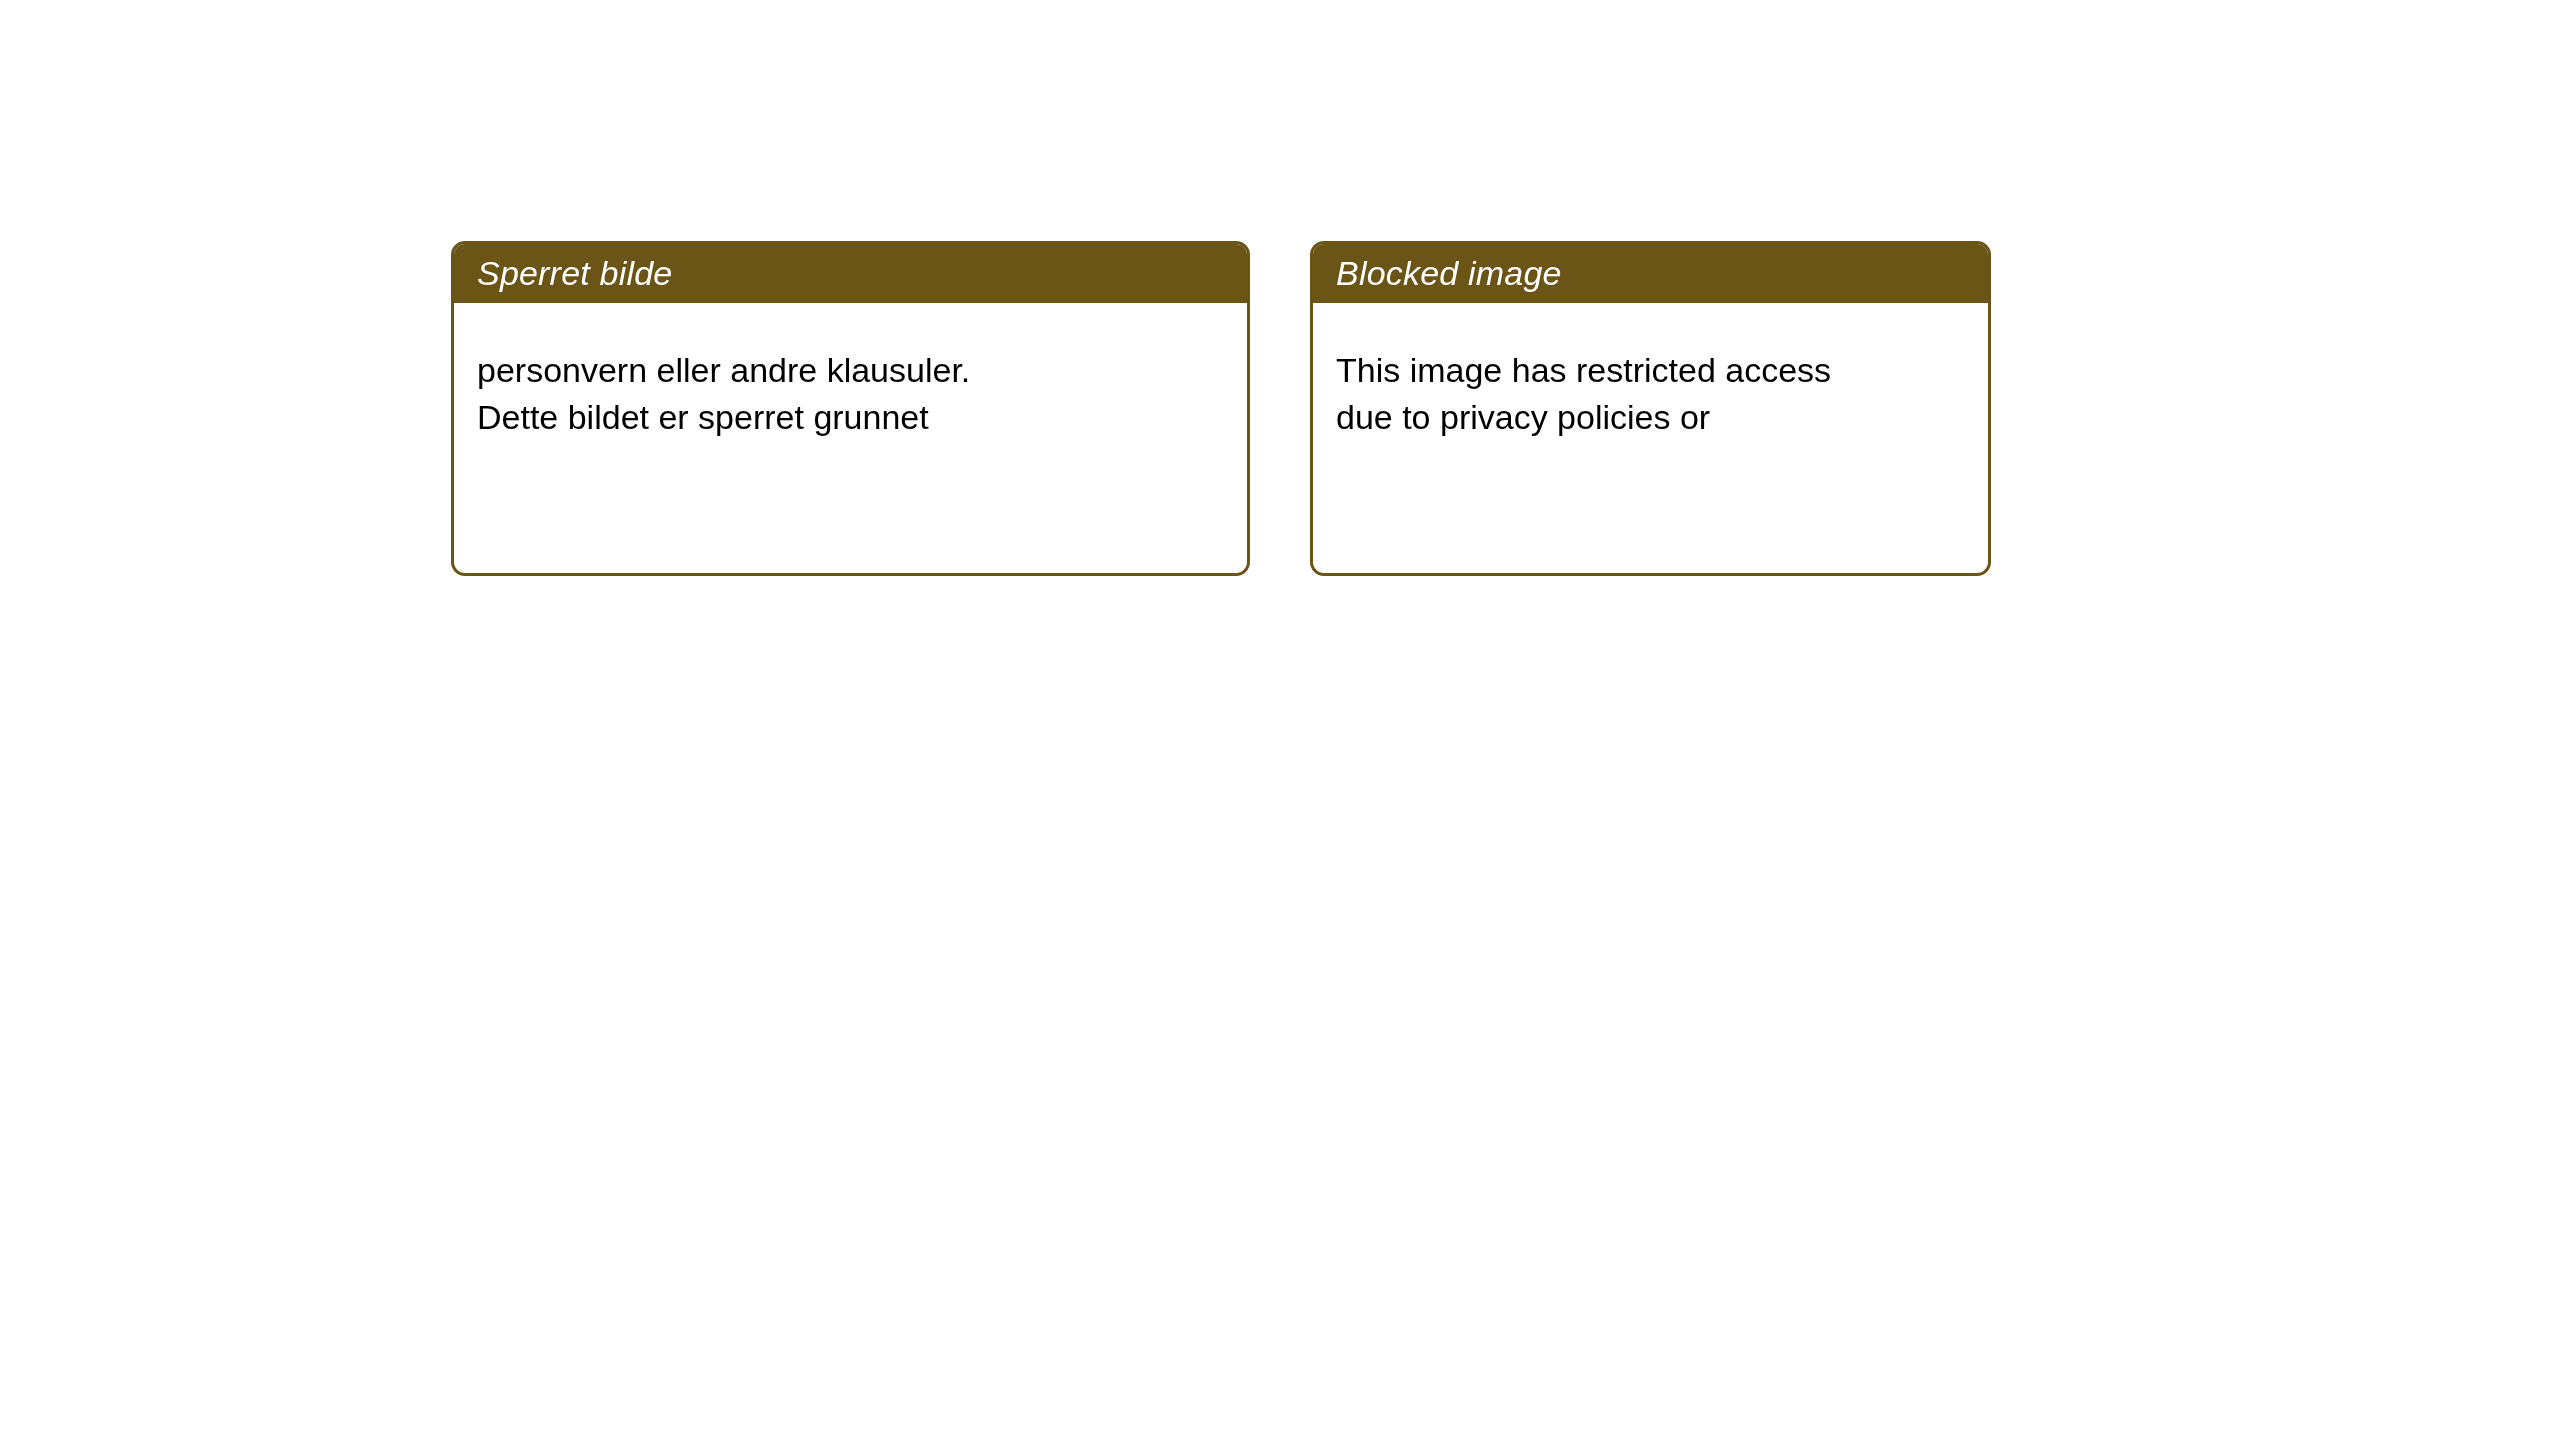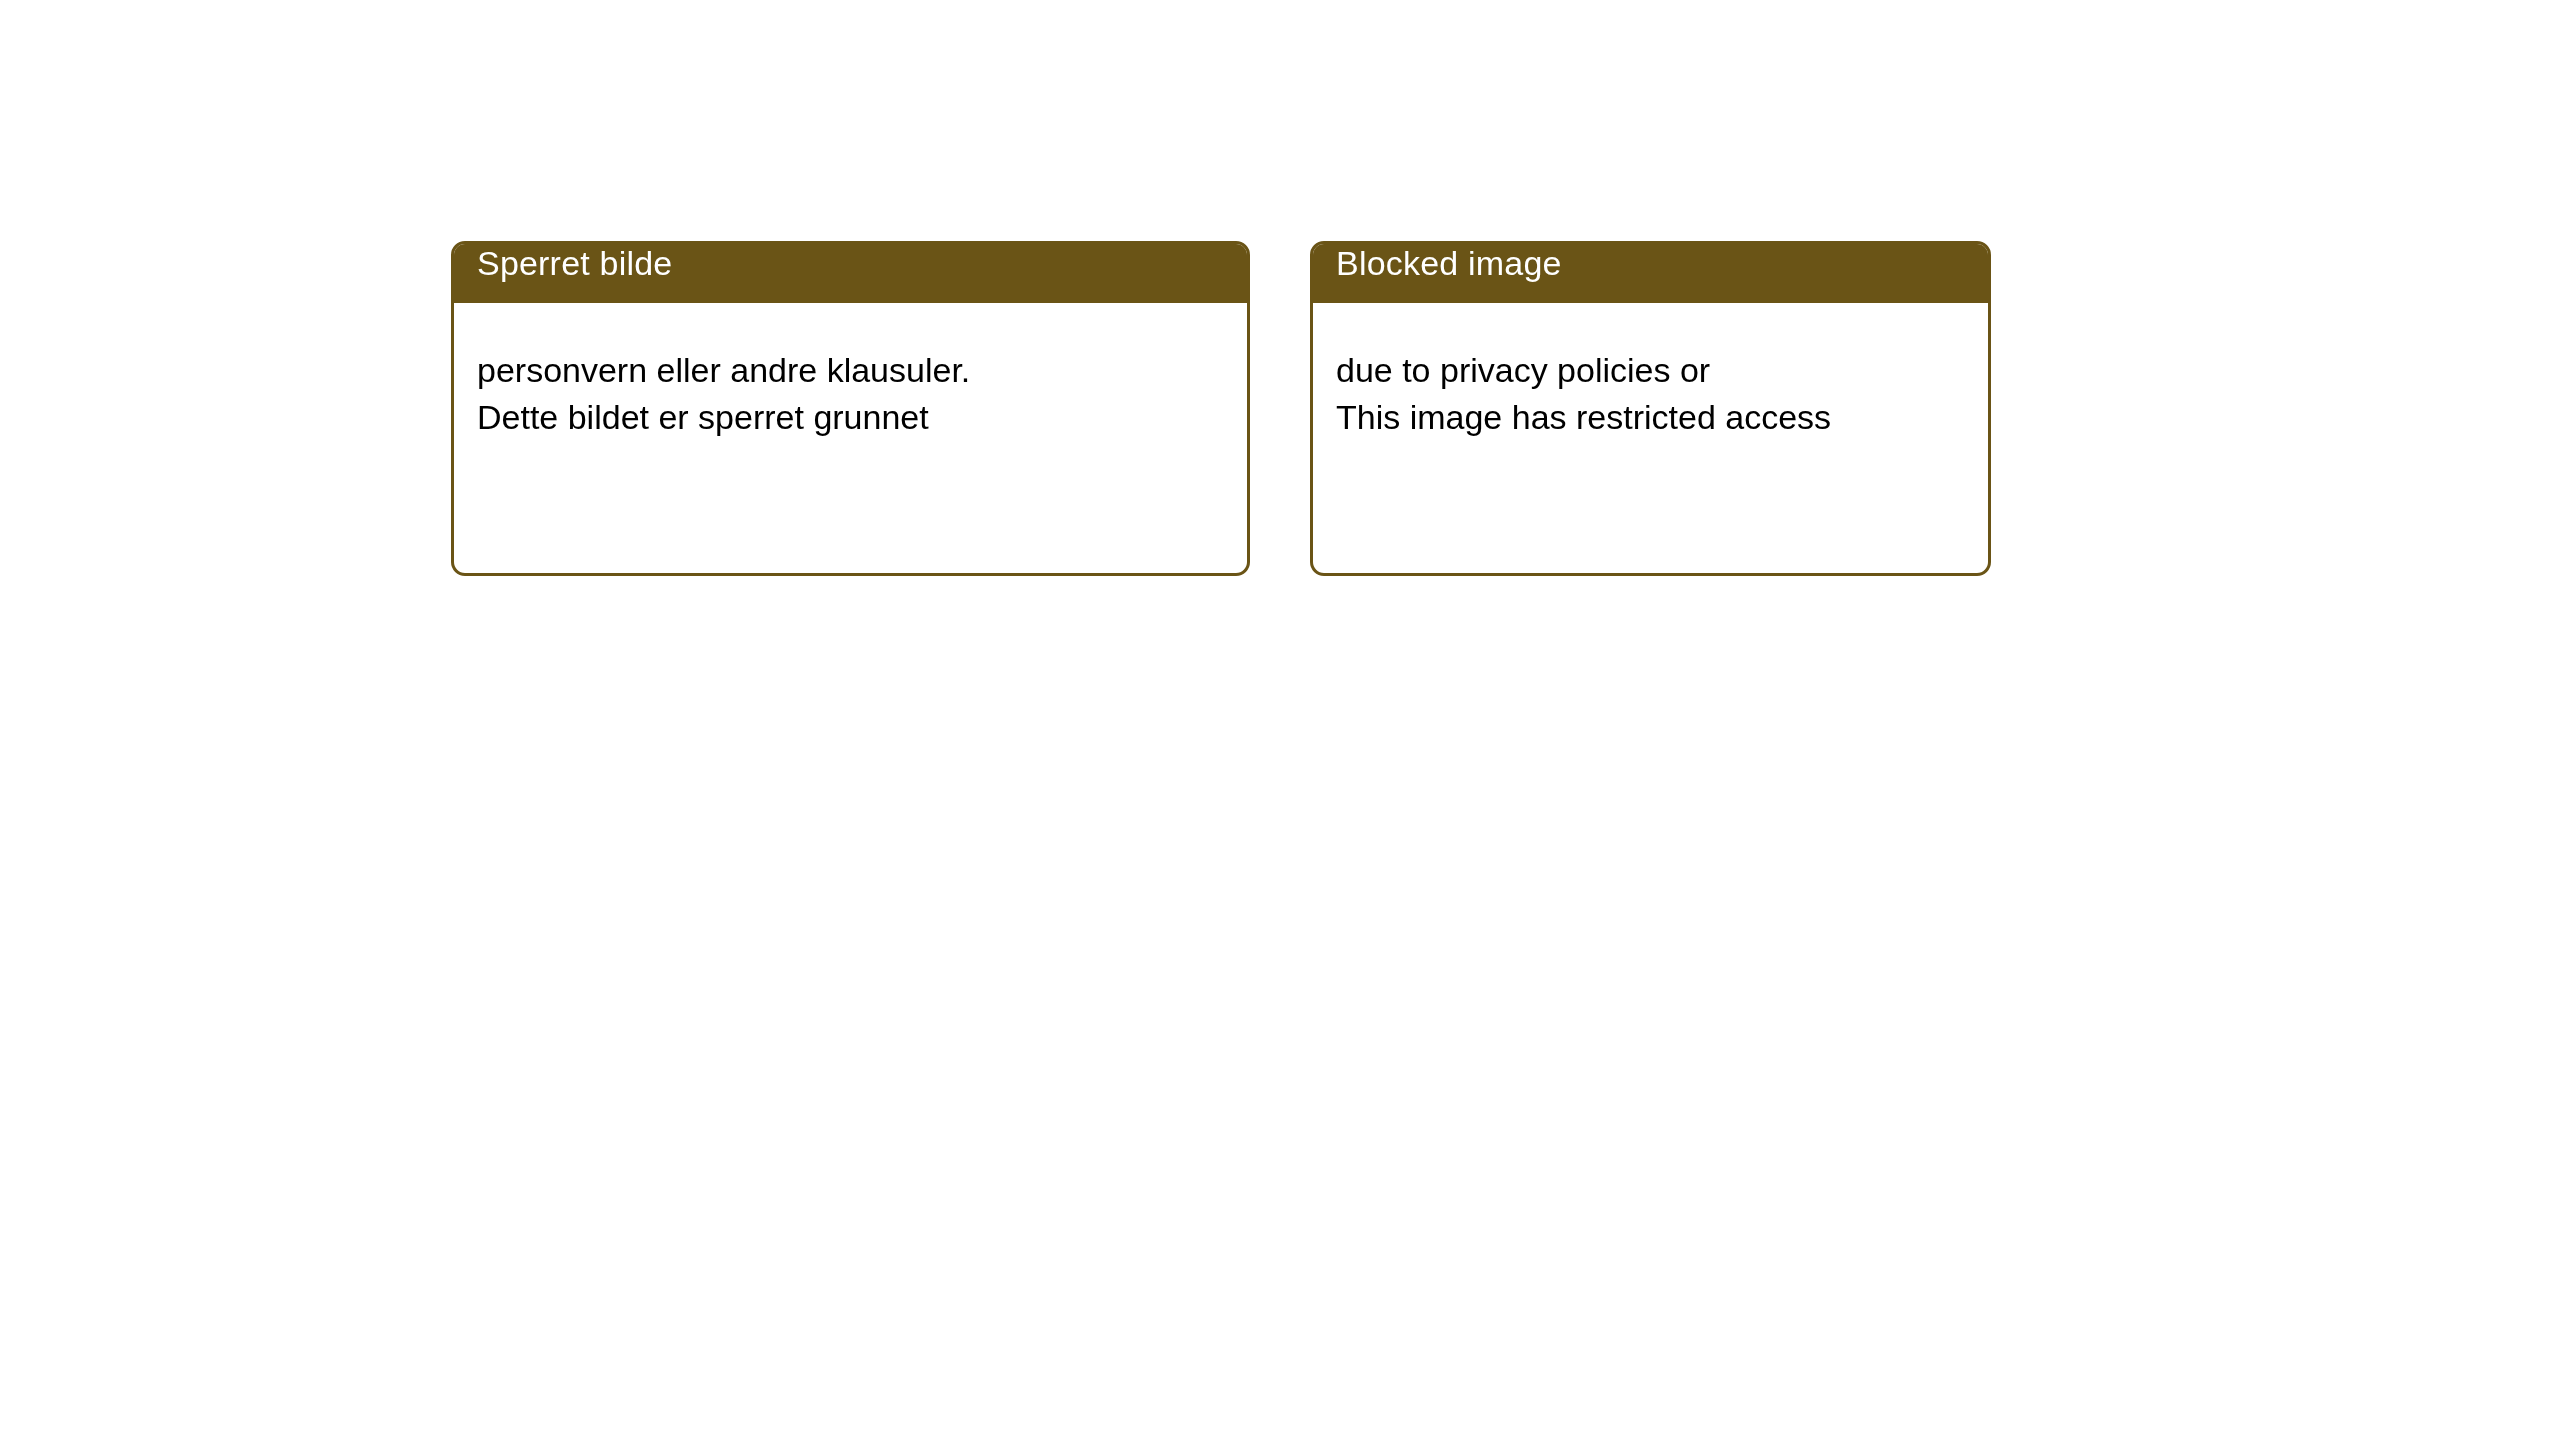--- a/index.html
+++ b/index.html
@@ -35,23 +35,24 @@
     width:799px;
   }
   .card-right{
     left:1310px;
     width:681px;
   }
   .card-header{
     height:59px;
     background:var(--accent);
     display:flex;
-    align-items:flex-start;
+    align-items:center;
     padding:0 23px;
     box-sizing:border-box;
+    font-style:italic;
   }
   .card-title{
     color:var(--header-text);
     font-size:34px;
     font-weight:400;
     letter-spacing:0.2px;
     white-space:nowrap;
   }
   .card-body{
     padding:44px 23px 0 23px;
@@ -75,18 +76,18 @@
       <div class="body-line">personvern eller andre klausuler.</div>
       <div class="body-line">Dette bildet er sperret grunnet</div>
     </div>
   </section>
 
   <section class="card card-right">
     <header class="card-header">
       <span class="card-title">Blocked image</span>
     </header>
     <div class="card-body">
+      <div class="body-line">This image has restricted access</div>
       <div class="body-line">due to privacy policies or</div>
-      <div class="body-line">This image has restricted access</div>
     </div>
   </section>
 
 </div>
 
 </body></html>

